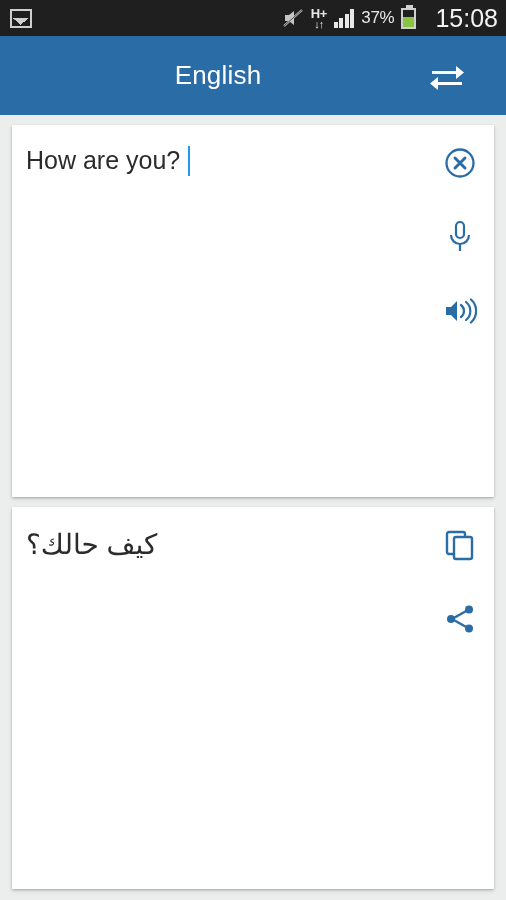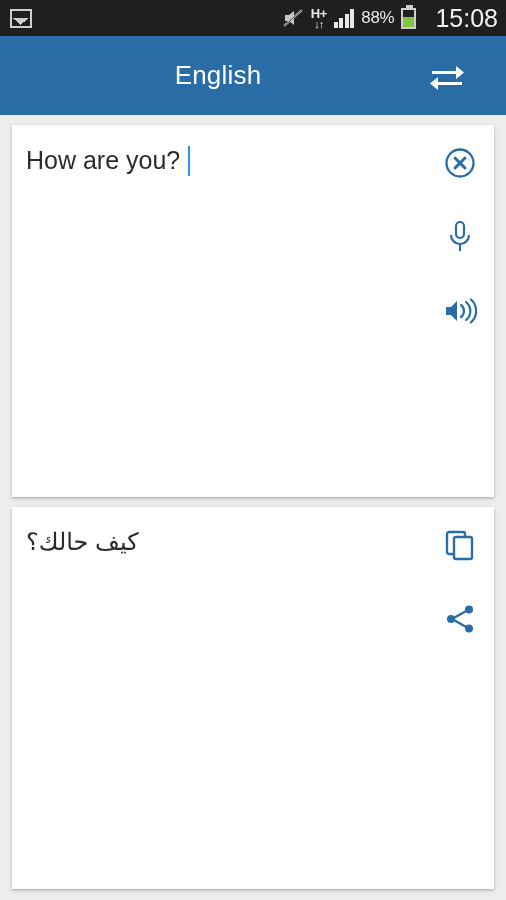--- a/index.html
+++ b/index.html
@@ -150,21 +150,21 @@
     line-height: 1.25;
     display: flex;
     align-items: flex-start;
     word-break: break-word;
   }
   .card-text.rtl {
     direction: rtl;
     text-align: right;
     left: 14px;
     right: 66px;
-    font-size: 24px;
+    font-size: 28px;
     justify-content: flex-end;
   }
   .caret {
     display: inline-block;
     width: 2px;
     height: 30px;
     background: #2196f3;
     margin-left: 8px;
     position: relative;
     top: 1px;
@@ -212,21 +212,21 @@
       <span class="arrows">↓↑</span>
     </span>
 
     <span class="signal">
       <i></i>
         <i></i>
         <i></i>
         <i></i>
     </span>
 
-    <span class="batt-pct">88%</span>
+    <span class="batt-pct">37%</span>
 
     <span class="battery">
       <span class="lvl" style="height: 57%;"></span>
     </span>
 
     <span class="clock">15:08</span>
   </div>
 </div>
 
 <div class="langbar">

